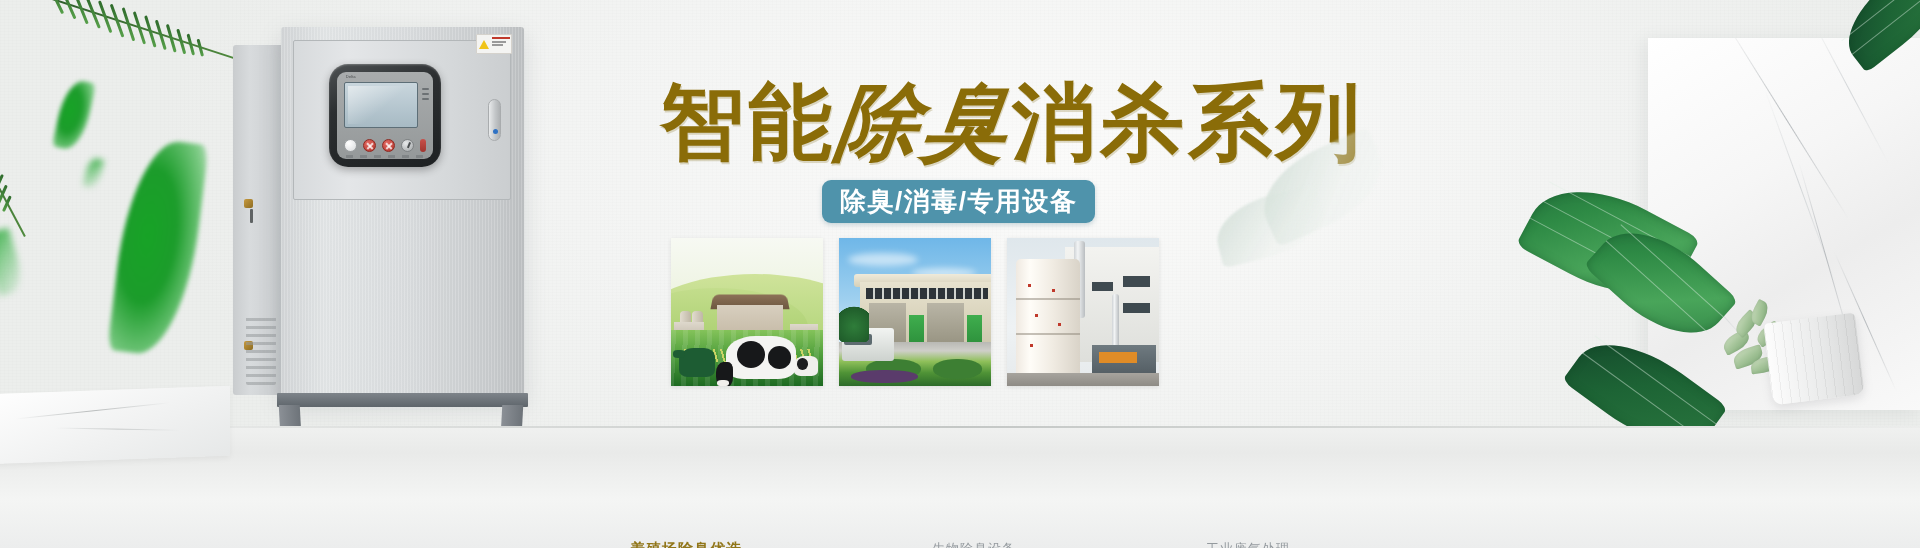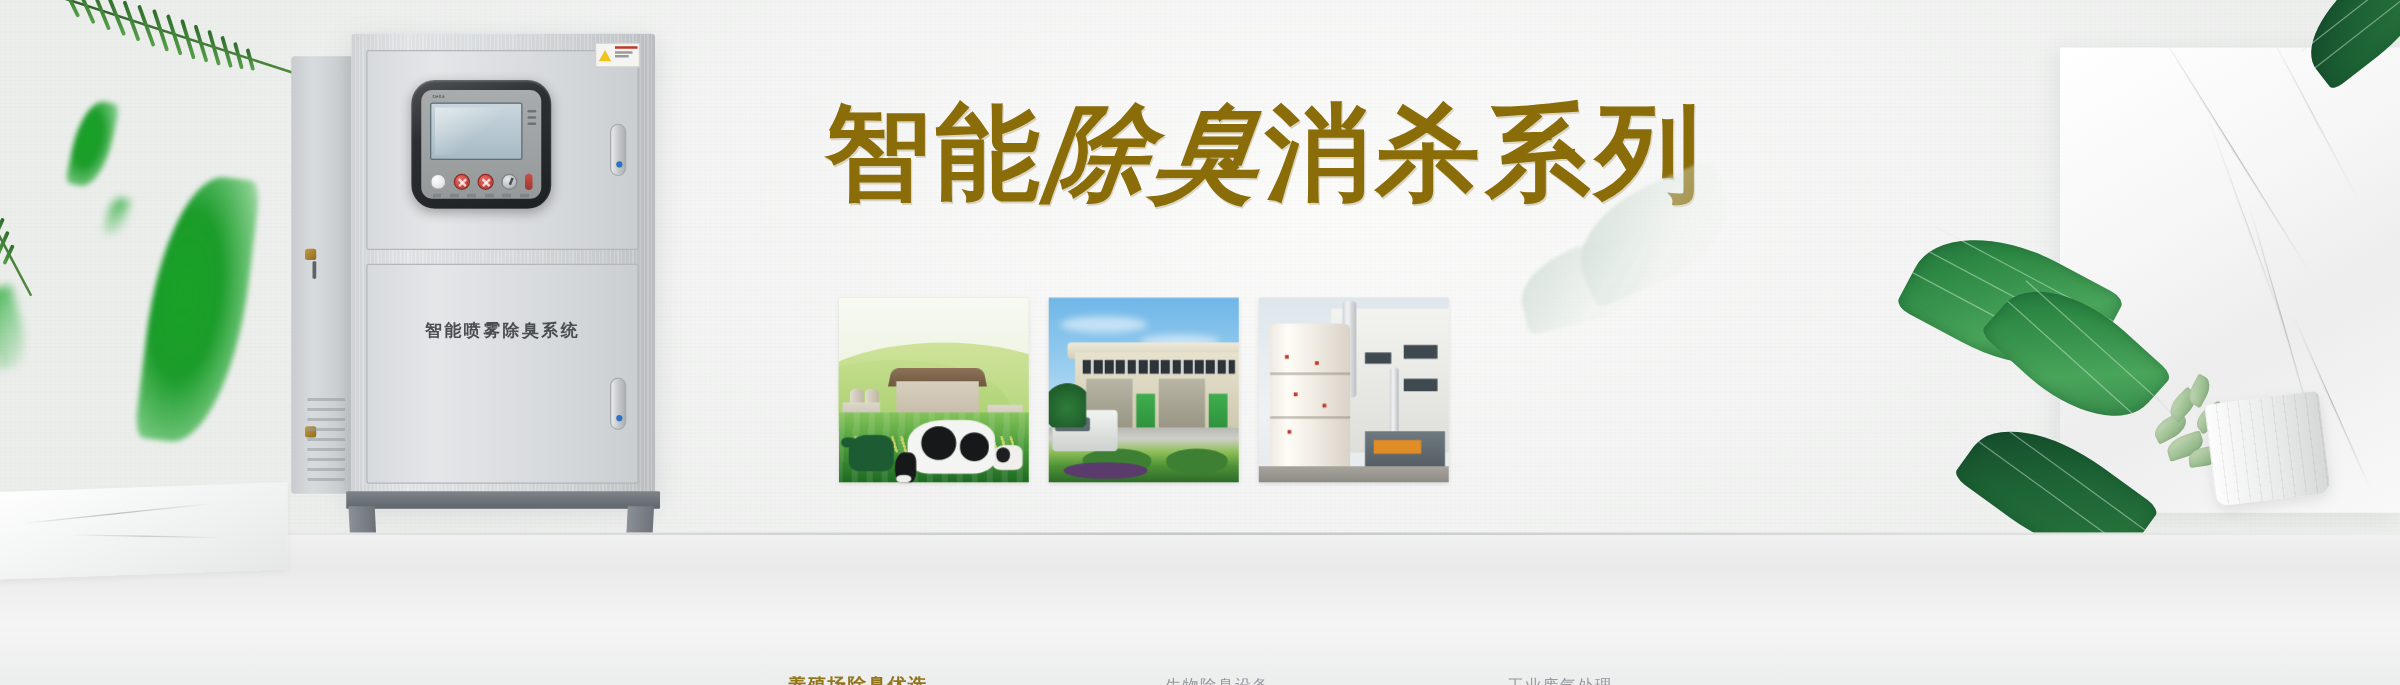--- a/index.html
+++ b/index.html
@@ -430,38 +430,35 @@
             <div class="btn btn-white"></div>
             <div class="btn btn-red"></div>
             <div class="btn btn-red"></div>
             <div class="btn btn-knob"></div>
             <div class="btn-slim"></div>
           </div>
           <div class="legend"></div>
         </div>
       </div>
 
-      <div class="door door-bot">
-        <div class="door-label">智能喷雾除臭系统</div>
-        <div class="handle" style="top:90px;">
-          <i></i>
-        </div>
-      </div>
     </div>
 
     <div class="base"></div>
     <div class="leg l"></div>
     <div class="leg r"></div>
     <div class="mshadow"></div>
   </div>
 
   <div class="headline">
     <span>智能</span><span class="brush">除臭</span><span>消杀系列</span>
   </div>
 
+  <div class="badge">
+    <span>除臭/消毒/专用设备</span>
+  </div>
 
   <div class="thumbs">
 
     <div class="thumb">
       <div class="t1-sky"></div>
       <div class="t1-hill1"></div>
       <div class="t1-hill2"></div>
       <div class="t1-silo" style="left:6%;"></div>
       <div class="t1-silo" style="left:14%;"></div>
       <div class="t1-roof"></div>

